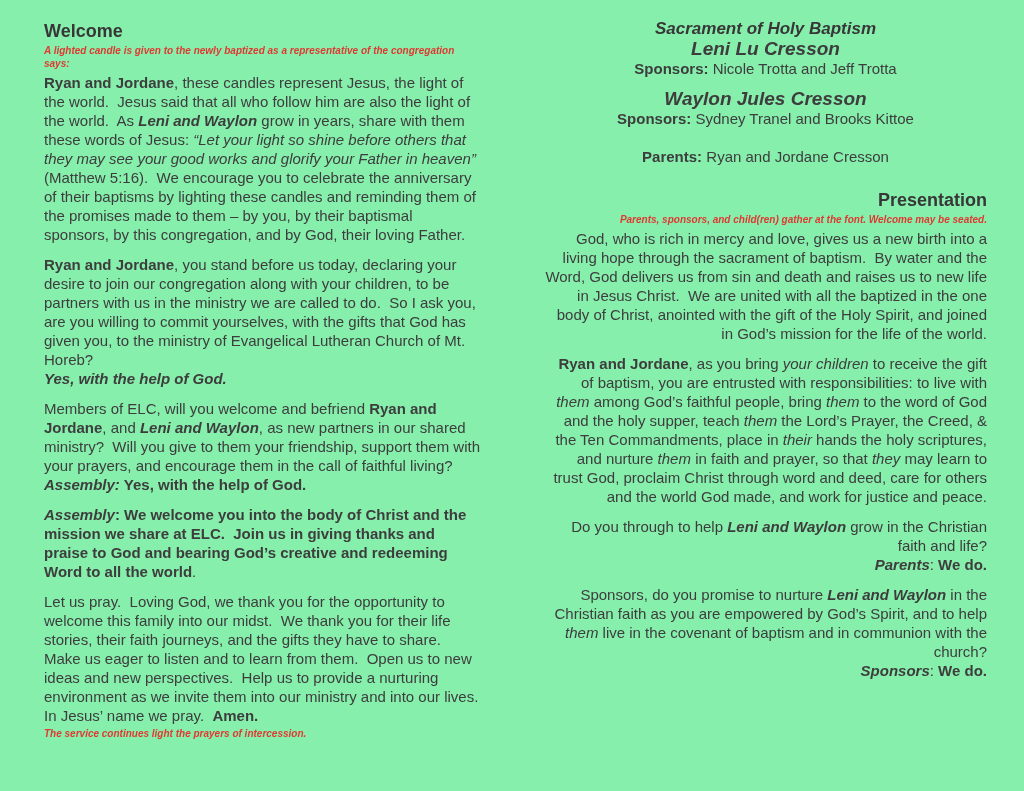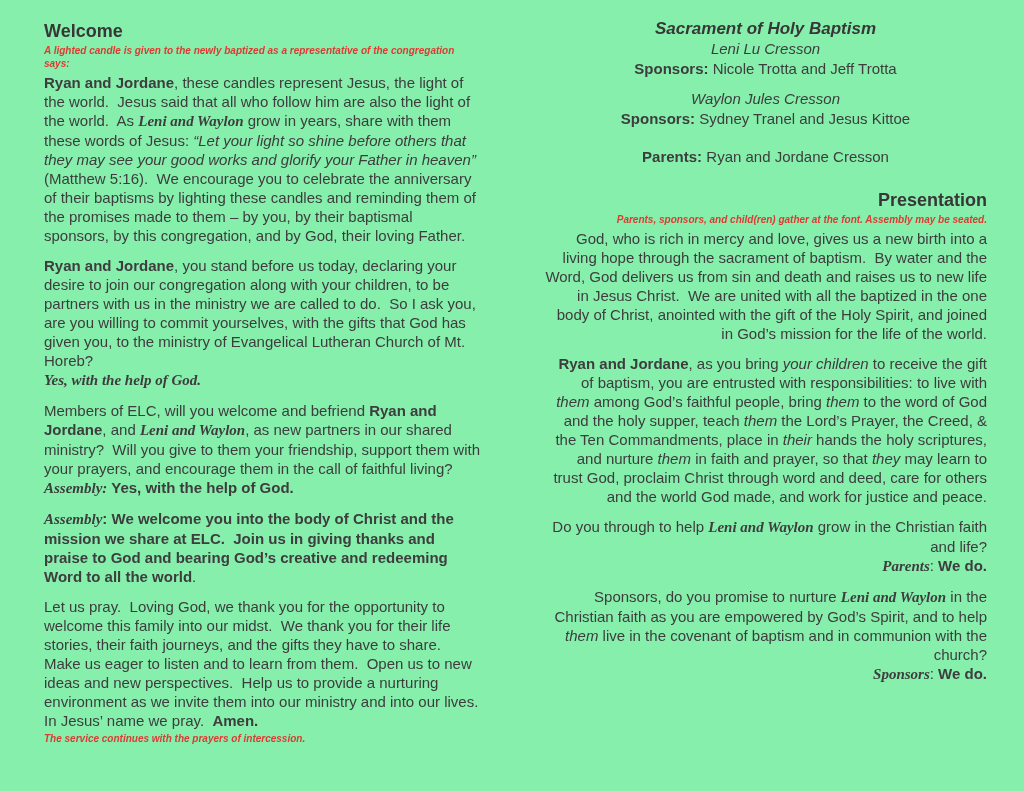--- a/index.html
+++ b/index.html
@@ -31,76 +31,76 @@
     margin:2px 0 3px 0;
   }
   .body-par{
     font-size:15px;
     line-height:19px;
     margin:0 0 11px 0;
     white-space:pre-wrap;
   }
   .run-b{font-weight:bold;}
   .run-i{font-style:italic;}
-  .run-bi{font-weight:bold;font-style:italic;font-family:Liberation Serif, serif;}
+  .run-bi{font-weight:bold;font-style:italic;}
 
   .center-block{text-align:center;}
   .doc-title{
     font-size:17px;
     font-weight:bold;
     font-style:italic;
     line-height:21px;
     color:#373737;
   }
   .for-line{font-size:15px;line-height:19px;margin-bottom:12px;}
   .child-block{margin-bottom:10px;}
-  .child-name{font-size:15px;font-weight:normal;font-style:italic;line-height:20px;}
+  .child-name{font-size:19px;font-weight:bold;font-style:italic;line-height:20px;}
   .center-line{font-size:15px;line-height:20px;}
   .parents-line{margin-top:18px;}
   .presentation-section{margin-top:22px;text-align:right;}
 </style>
 </head>
 <body>
 
 <div class="page" style="background: #86efac; color: rgb(61, 61, 61);">
 
   <div class="col col-left">
     <h1 class="section-heading">Welcome</h1>
     <div class="rubric" style="color: rgb(223, 58, 50);">A lighted candle is given to the newly baptized as a representative of the congregation says:</div>
 
     <p class="body-par"><span class="run-b">Ryan and Jordane</span><span>, these candles represent Jesus, the light of the world.  Jesus said that all who follow him are also the light of the world.  As </span><span class="run-bi">Leni and Waylon</span><span> grow in years, share with them these words of Jesus: </span><span class="run-i">“Let your light so shine before others that they may see your good works and glorify your Father in heaven”</span><span> (Matthew 5:16).  We encourage you to celebrate the anniversary of their baptisms by lighting these candles and reminding them of the promises made to them – by you, by their baptismal sponsors, by this congregation, and by God, their loving Father.</span></p>
     <p class="body-par"><span class="run-b">Ryan and Jordane</span><span>, you stand before us today, declaring your desire to join our congregation along with your children, to be partners with us in the ministry we are called to do.  So I ask you, are you willing to commit yourselves, with the gifts that God has given you, to the ministry of Evangelical Lutheran Church of Mt. Horeb?</span><br><span class="run-bi">Yes, with the help of God.</span></p>
     <p class="body-par"><span>Members of ELC, will you welcome and befriend </span><span class="run-b">Ryan and Jordane</span><span>, and </span><span class="run-bi">Leni and Waylon</span><span>, as new partners in our shared ministry?  Will you give to them your friendship, support them with your prayers, and encourage them in the call of faithful living?</span><br><span class="run-bi">Assembly:</span><span class="run-b"> Yes, with the help of God.</span></p>
     <p class="body-par"><span class="run-bi">Assembly</span><span class="run-b">: We welcome you into the body of Christ and the mission we share at ELC.  Join us in giving thanks and praise to God and bearing God’s creative and redeeming Word to all the world</span><span>.</span></p>
     <p class="body-par" style="margin-bottom:0;"><span>Let us pray.  Loving God, we thank you for the opportunity to welcome this family into our midst.  We thank you for their life stories, their faith journeys, and the gifts they have to share.  Make us eager to listen and to learn from them.  Open us to new ideas and new perspectives.  Help us to provide a nurturing environment as we invite them into our ministry and into our lives.  In Jesus’ name we pray.  </span><span class="run-b">Amen.</span></p>
 
-    <div class="rubric" style="color: rgb(223, 58, 50);">The service continues with the prayers of intercession.</div>
+    <div class="rubric" style="color: rgb(223, 58, 50);">The service continues light the prayers of intercession.</div>
   </div>
 
   <div class="col col-right">
 
     <div class="center-block">
       <div class="doc-title">Sacrament of Holy Baptism</div>
 
       <div class="child-block">
         <div class="child-name">Leni Lu Cresson</div>
         <div class="center-line"><span class="run-b">Sponsors:</span> <span>Nicole Trotta and Jeff Trotta</span></div>
       </div>
 
       <div class="child-block">
         <div class="child-name">Waylon Jules Cresson</div>
-        <div class="center-line"><span class="run-b">Sponsors:</span> <span>Sydney Tranel and Jesus Kittoe</span></div>
+        <div class="center-line"><span class="run-b">Sponsors:</span> <span>Sydney Tranel and Brooks Kittoe</span></div>
       </div>
 
       <div class="center-line parents-line"><span class="run-b">Parents:</span> <span>Ryan and Jordane Cresson</span></div>
     </div>
 
     <div class="presentation-section">
       <h1 class="section-heading">Presentation</h1>
-      <div class="rubric" style="color: rgb(223, 58, 50);">Parents, sponsors, and child(ren) gather at the font.  Assembly may be seated.</div>
+      <div class="rubric" style="color: rgb(223, 58, 50);">Parents, sponsors, and child(ren) gather at the font.  Welcome may be seated.</div>
 
       <p class="body-par"><span>God, who is rich in mercy and love, gives us a new birth into a living hope through the sacrament of baptism.  By water and the Word, God delivers us from sin and death and raises us to new life in Jesus Christ.  We are united with all the baptized in the one body of Christ, anointed with the gift of the Holy Spirit, and joined in God’s mission for the life of the world.</span></p>
       <p class="body-par"><span class="run-b">Ryan and Jordane</span><span>, as you bring </span><span class="run-i">your children</span><span> to receive the gift of baptism, you are entrusted with responsibilities: to live with </span><span class="run-i">them</span><span> among God’s faithful people, bring </span><span class="run-i">them</span><span> to the word of God and the holy supper, teach </span><span class="run-i">them</span><span> the Lord’s Prayer, the Creed, &amp; the Ten Commandments, place in </span><span class="run-i">their</span><span> hands the holy scriptures, and nurture </span><span class="run-i">them</span><span> in faith and prayer, so that </span><span class="run-i">they</span><span> may learn to trust God, proclaim Christ through word and deed, care for others and the world God made, and work for justice and peace.</span></p>
       <p class="body-par"><span>Do you through to help </span><span class="run-bi">Leni and Waylon</span><span> grow in the Christian faith and life?</span><br><span class="run-bi">Parents</span><span>: </span><span class="run-b">We do.</span></p>
       <p class="body-par" style="margin-bottom:0;"><span>Sponsors, do you promise to nurture </span><span class="run-bi">Leni and Waylon</span><span> in the Christian faith as you are empowered by God’s Spirit, and to help </span><span class="run-i">them</span><span> live in the covenant of baptism and in communion with the church?</span><br><span class="run-bi">Sponsors</span><span>: </span><span class="run-b">We do.</span></p>
     </div>
   </div>
 
 </div>
 

